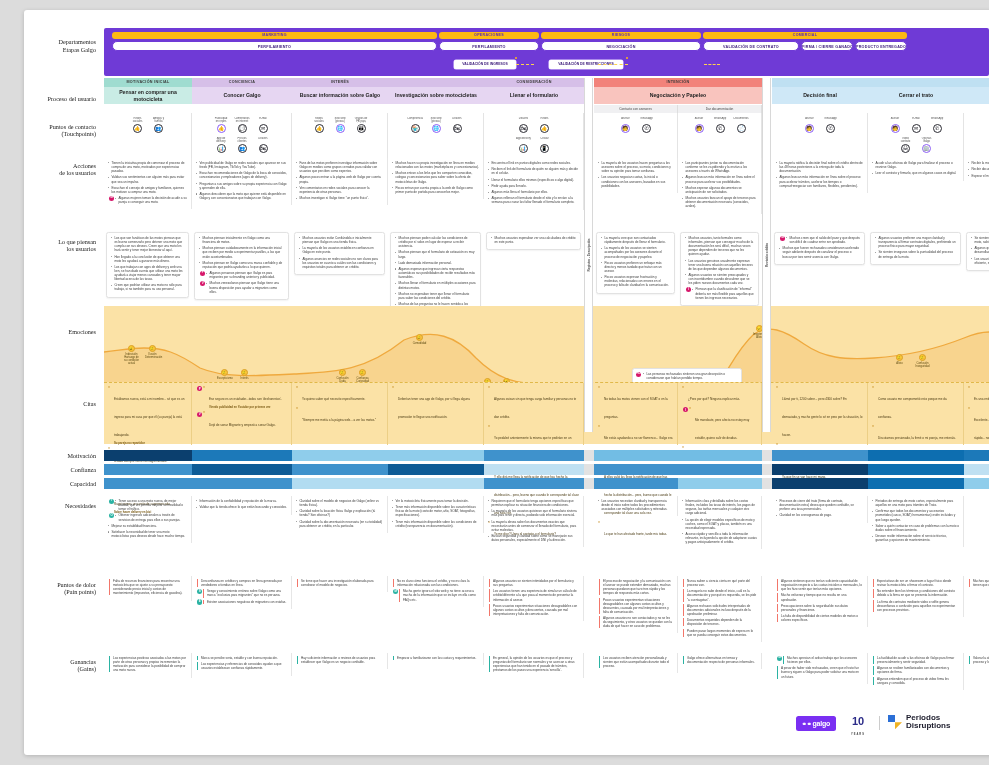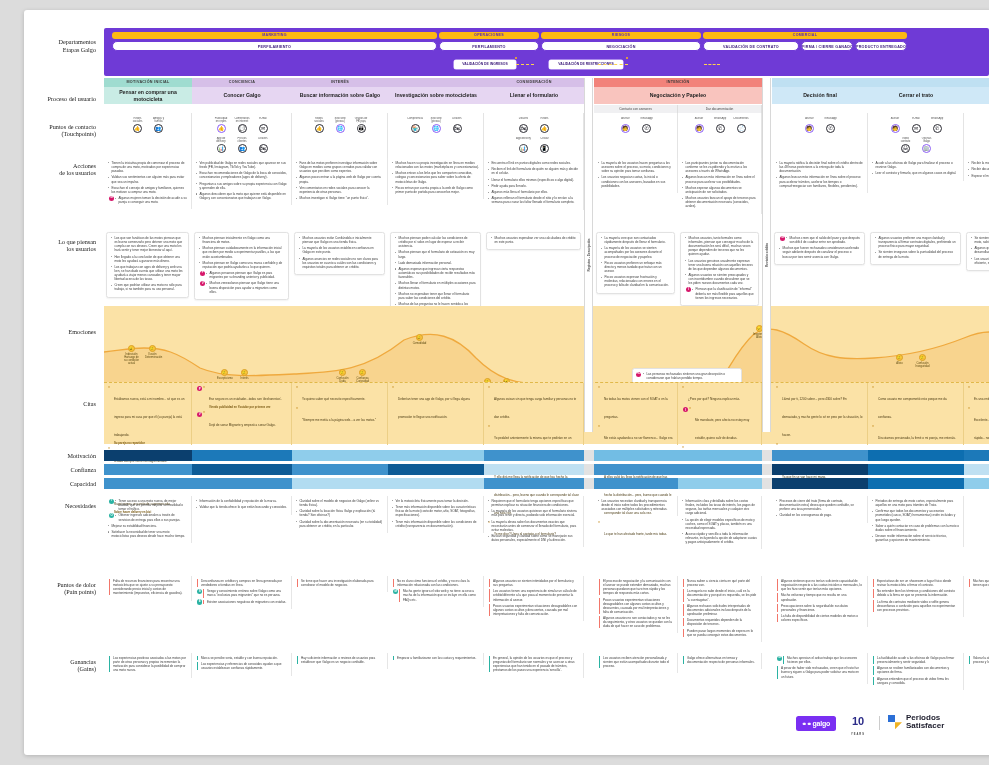--- a/index.html
+++ b/index.html
@@ -1058,21 +1058,21 @@
       <small>YEARS</small>
     </div>
     <div class="divline"></div>
     <div class="ddlogo">
       <span class="ddmark">
         <i style="left:0;top:0;width:7px;height:7px;background:#2b6fd6"></i>
         <i style="left:7px;top:7px;width:7px;height:7px;background:#f0b323;clip-path:polygon(0 0,100% 0,0 100%)"></i>
       </span>
       <span class="ddtext">
         <span>Periodos</span><br>
-        <span>Satisfacer</span>
+        <span>Disruptions</span>
       </span>
     </div>
 
   <div class="rowlabel" style="top: 442px;">Motivación</div>
       <div class="rowlabel" style="top: 456px;">Confianza</div>
       <div class="rowlabel" style="top: 470px;">Capacidad</div>
     </div>
 </div>
 
 </body></html>

